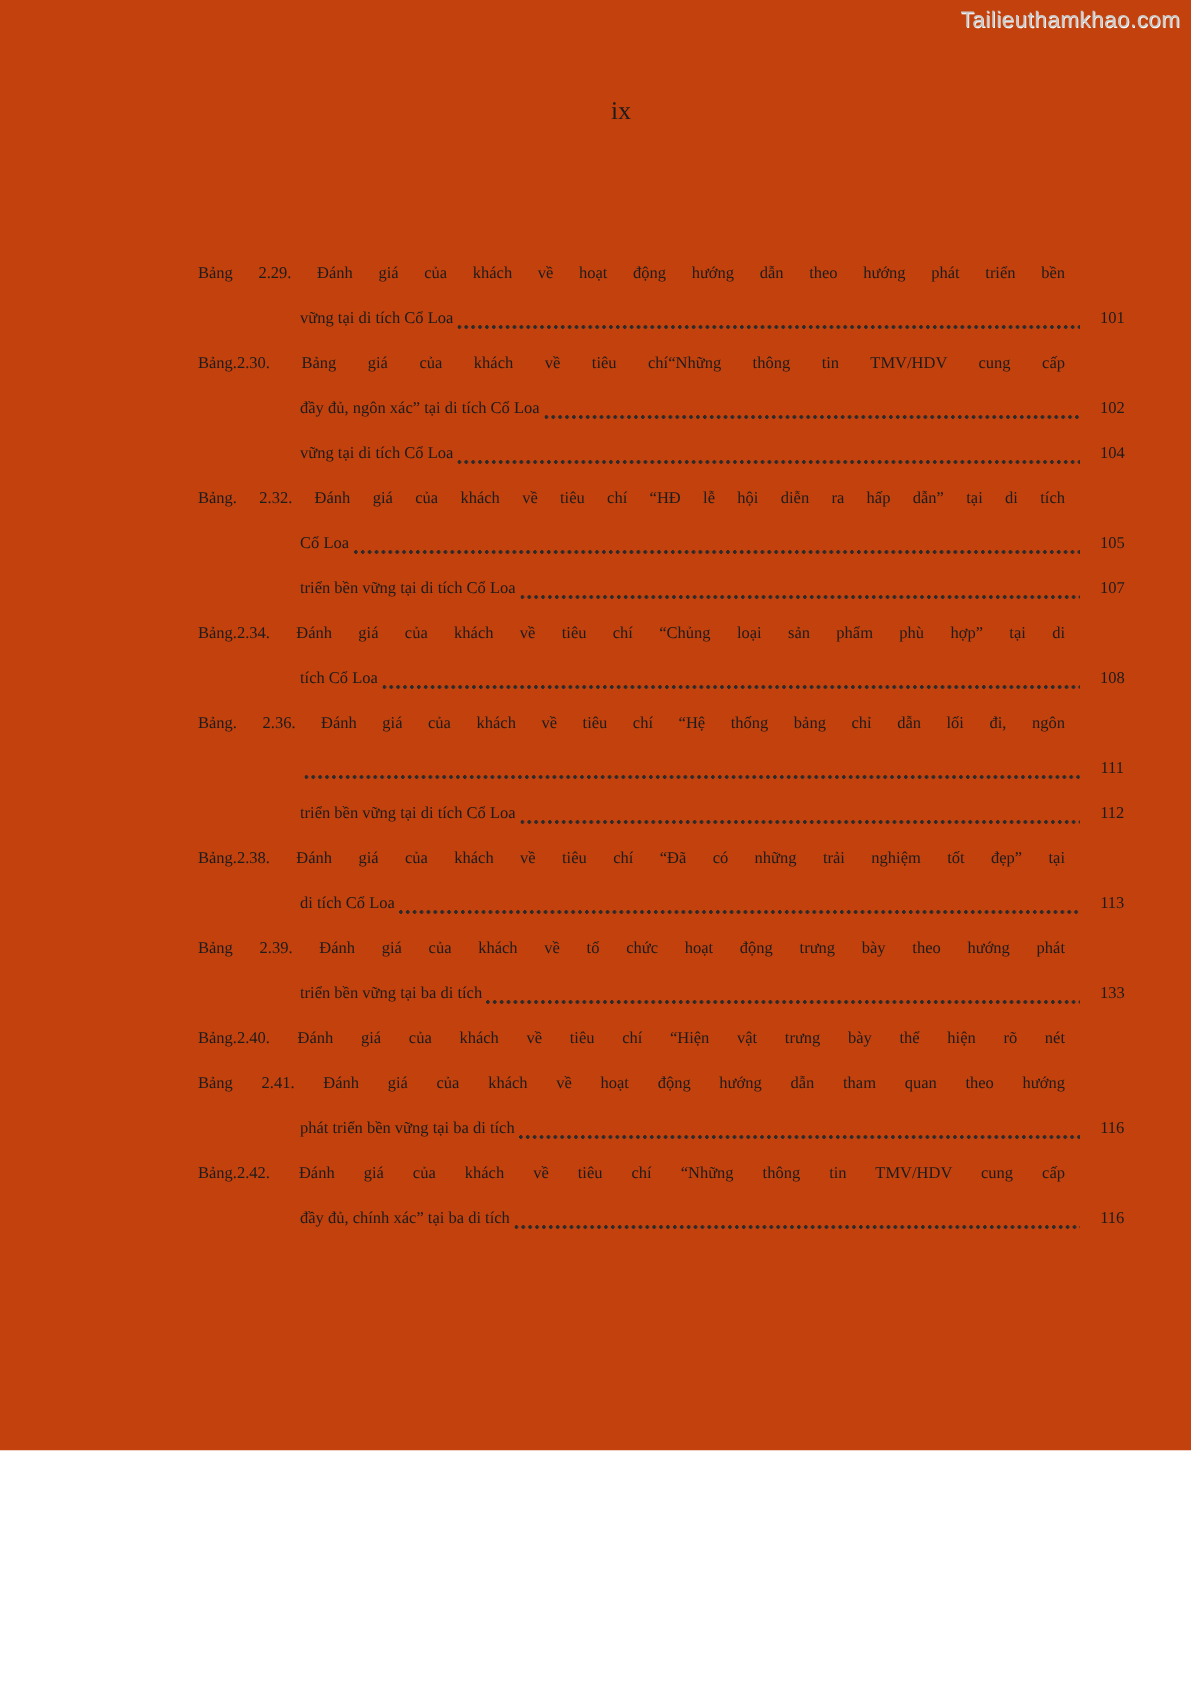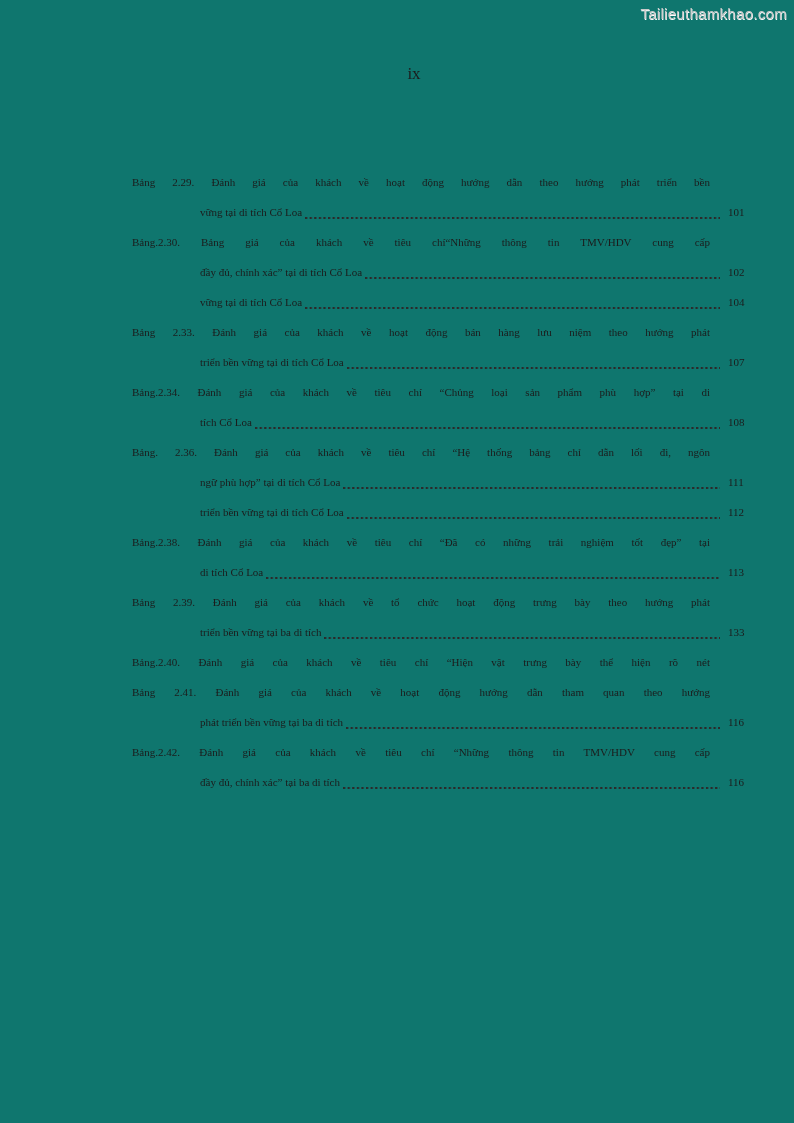--- a/index.html
+++ b/index.html
@@ -3,22 +3,22 @@
 <meta charset="utf-8">
 <style>
   html, body {
     margin: 0;
     padding: 0;
     background: #ffffff;
   }
   .page {
     position: relative;
     width: 794px;
-    height: 1123px;
-    background: #0f766e;
+    height: 967px;
+    background: #c2410c;
     overflow: hidden;
     font-family: "Liberation Serif", "DejaVu Serif", serif;
     color: #1c1c1c;
   }
   .watermark {
     position: absolute;
     top: 5px;
     right: 7px;
     font-family: "Liberation Sans", "DejaVu Sans", sans-serif;
     font-size: 15px;
@@ -67,21 +67,21 @@
     align-self: flex-end;
     margin: 0 2px 7px 3px;
     background-image: radial-gradient(circle at 1.2px 2px, #2a2a2a 1.05px, transparent 1.35px);
     background-size: 4.6px 4px;
     background-repeat: repeat-x;
     background-position: left bottom;
   }
   .pg {
     flex: 0 0 auto;
     margin-left: 6px;
-    text-align: left;
+    text-align: center;
     min-width: 27px;
   }
 </style>
 </head>
 <body>
 
 <div class="page">
 
   <div class="watermark">Tailieuthamkhao.com</div>
 
@@ -94,58 +94,64 @@
       <div class="l2">
         <span class="t2">vững tại di tích Cổ Loa</span>
         <span class="dots"></span>
         <span class="pg">101</span>
       </div>
     </div>
 
     <div class="entry">
       <div class="l1">Bảng.2.30. Bảng giá của khách về tiêu chí“Những thông tin TMV/HDV cung cấp</div>
       <div class="l2">
-        <span class="t2">đầy đủ, chính xác” tại di tích Cổ Loa</span>
+        <span class="t2">đầy đủ, ngôn xác” tại di tích Cổ Loa</span>
         <span class="dots"></span>
         <span class="pg">102</span>
       </div>
     </div>
 
     <div class="entry">
       <div class="l2">
         <span class="t2">vững tại di tích Cổ Loa</span>
         <span class="dots"></span>
         <span class="pg">104</span>
       </div>
     </div>
 
-
-    <div class="entry">
-      <div class="l1">Bảng 2.33. Đánh giá của khách về hoạt động bán hàng lưu niệm theo hướng phát</div>
+    <div class="entry">
+      <div class="l1">Bảng. 2.32. Đánh giá của khách về tiêu chí “HĐ lễ hội diễn ra hấp dẫn” tại di tích</div>
+      <div class="l2">
+        <span class="t2">Cổ Loa</span>
+        <span class="dots"></span>
+        <span class="pg">105</span>
+      </div>
+    </div>
+
+    <div class="entry">
       <div class="l2">
         <span class="t2">triển bền vững tại di tích Cổ Loa</span>
         <span class="dots"></span>
         <span class="pg">107</span>
       </div>
     </div>
 
     <div class="entry">
       <div class="l1">Bảng.2.34. Đánh giá của khách về tiêu chí “Chủng loại sản phẩm phù hợp” tại di</div>
       <div class="l2">
         <span class="t2">tích Cổ Loa</span>
         <span class="dots"></span>
         <span class="pg">108</span>
       </div>
     </div>
 
 
     <div class="entry">
       <div class="l1">Bảng. 2.36. Đánh giá của khách về tiêu chí “Hệ thống bảng chỉ dẫn lối đi, ngôn</div>
       <div class="l2">
-        <span class="t2">ngữ phù hợp” tại di tích Cổ Loa</span>
         <span class="dots"></span>
         <span class="pg">111</span>
       </div>
     </div>
 
     <div class="entry">
       <div class="l2">
         <span class="t2">triển bền vững tại di tích Cổ Loa</span>
         <span class="dots"></span>
         <span class="pg">112</span>

